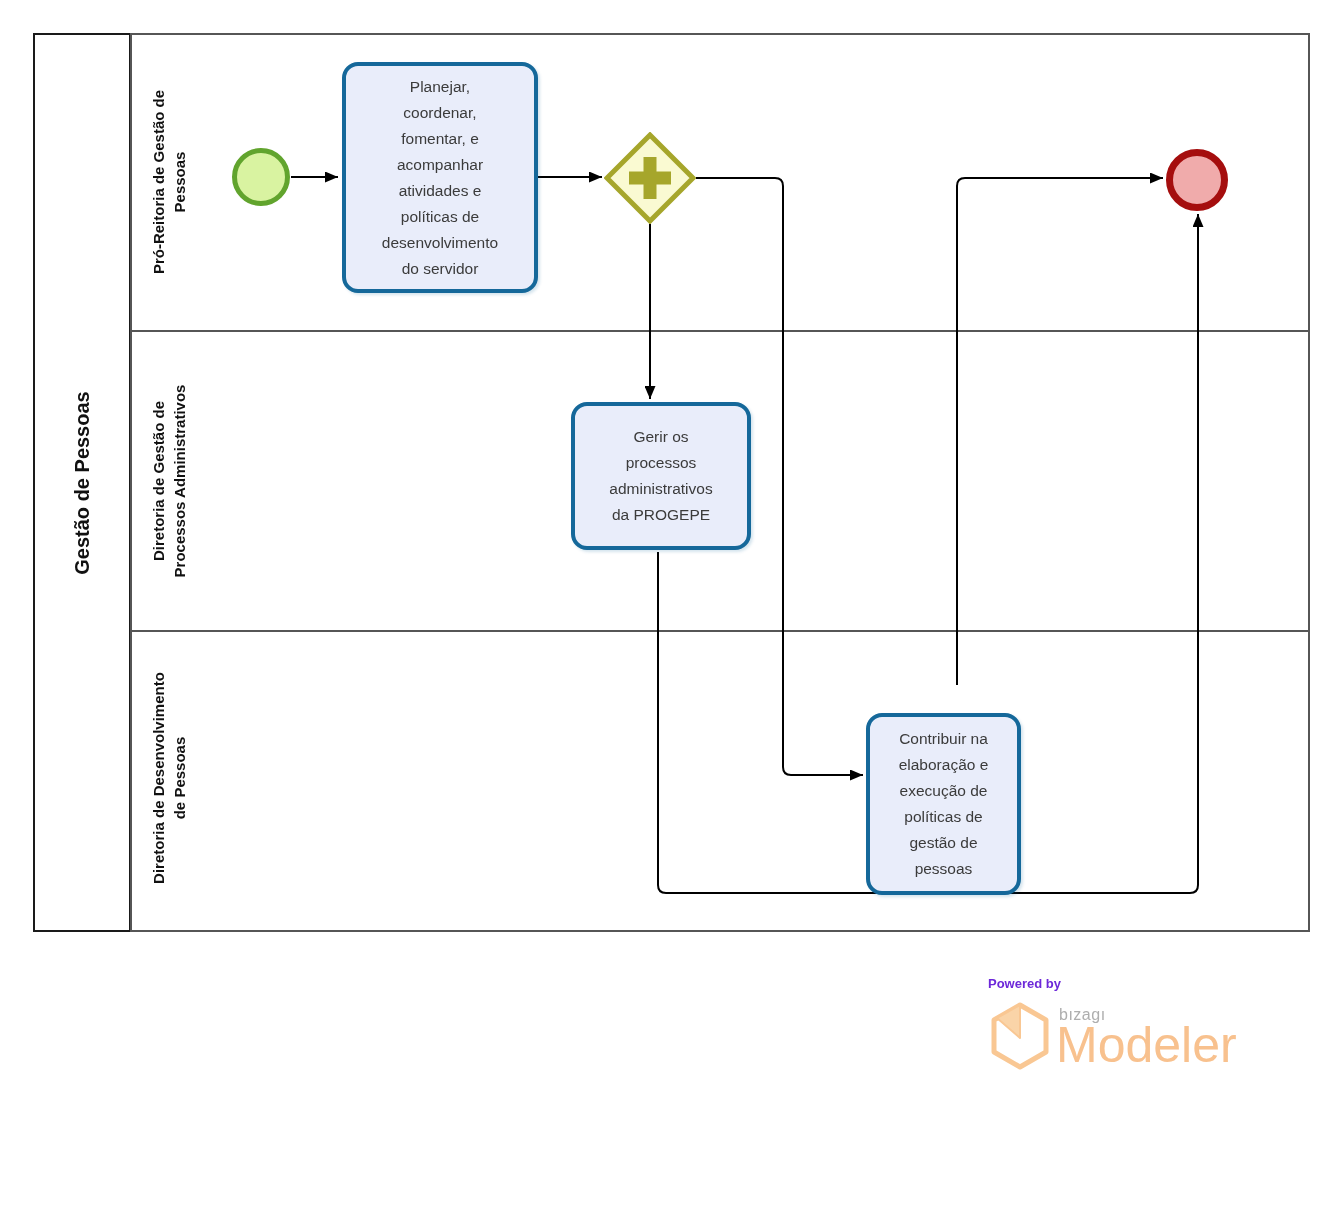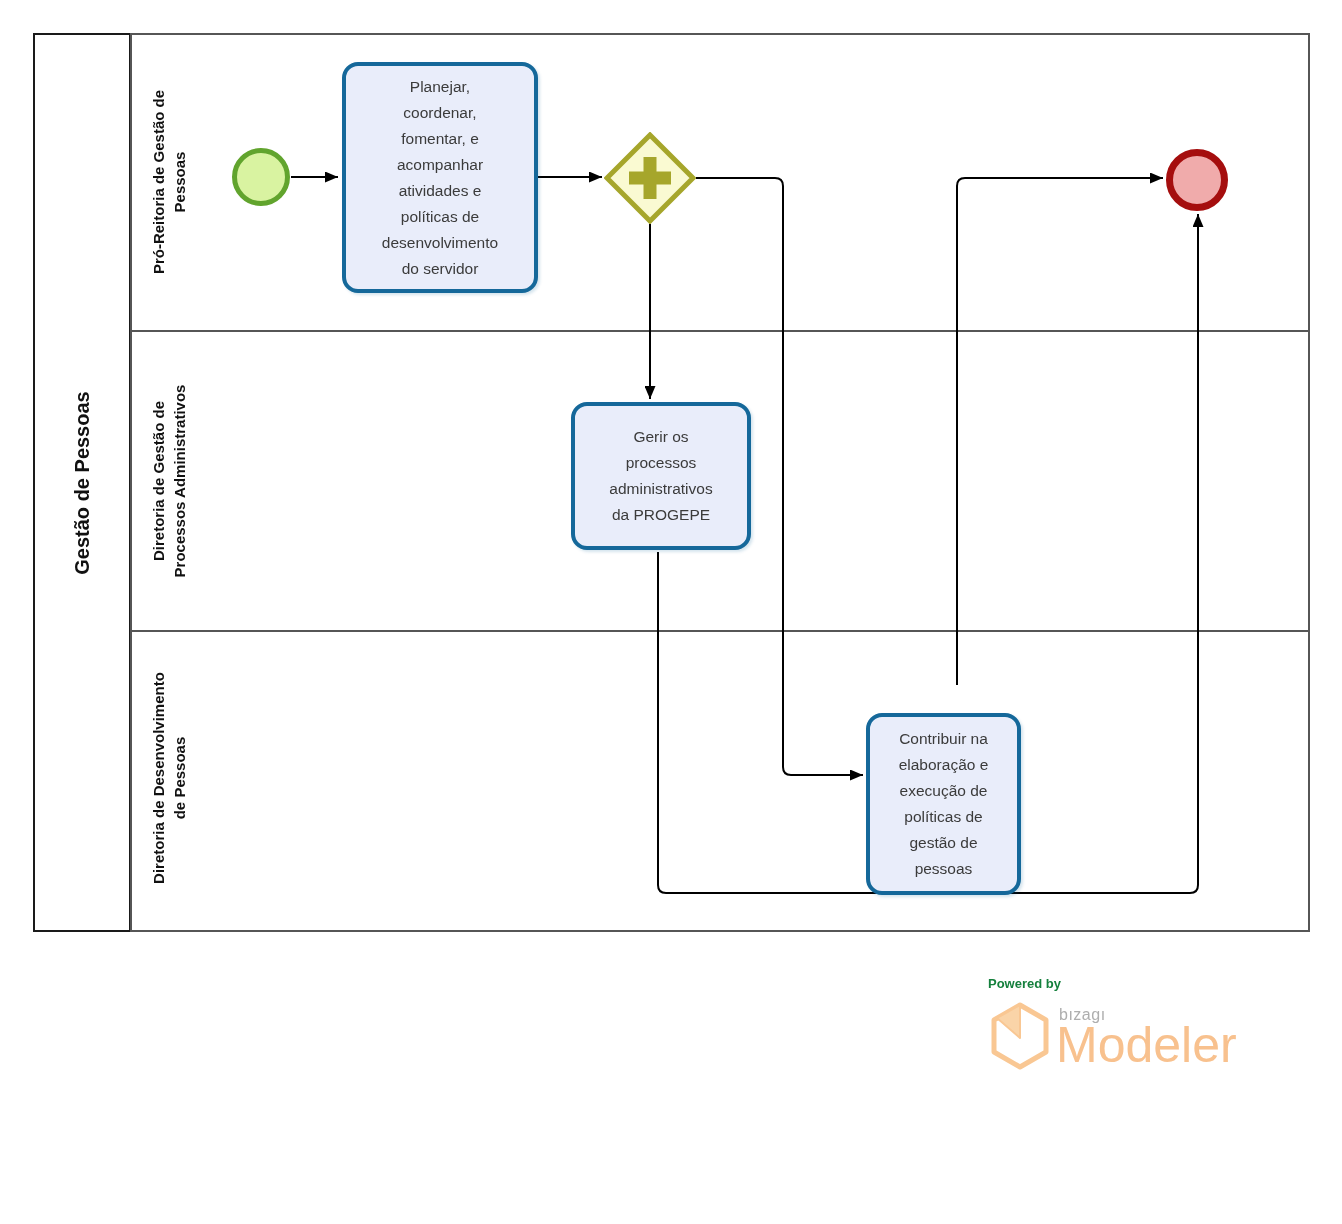--- a/index.html
+++ b/index.html
@@ -41,21 +41,21 @@
     background:var(--start-fill,#d9f3a1);border:5px solid var(--start-border,#61a42d);
   }
   .event-end{
     left:1166px;top:149px;width:62px;height:62px;
     background:var(--end-fill,#f0abab);border:7px solid var(--end-border,#a50e0e);
   }
   .gateway{position:absolute;left:604px;top:132px;width:92px;height:92px;}
   svg.flows{position:absolute;left:0;top:0;width:1342px;height:1224px;pointer-events:none;}
   svg.flows path{pointer-events:stroke;}
   
-  .powered-by{position:absolute;left:988px;top:976px;font-size:13px;font-weight:600;color:#15803d;}
+  .powered-by{position:absolute;left:988px;top:976px;font-size:13px;font-weight:600;color:#6d28d9;}
   .bizagi-hex{position:absolute;left:991px;top:1002px;}
   .bizagi-word{position:absolute;left:1059px;top:1006px;font-size:16px;letter-spacing:.5px;color:#aeaeae;}
   .modeler-word{position:absolute;left:1056px;top:1016px;font-size:50px;font-weight:400;color:#f8c18e;}
 </style>
 </head>
 <body>
 
 <div id="canvas">
 
   <div class="pool-header"></div>

